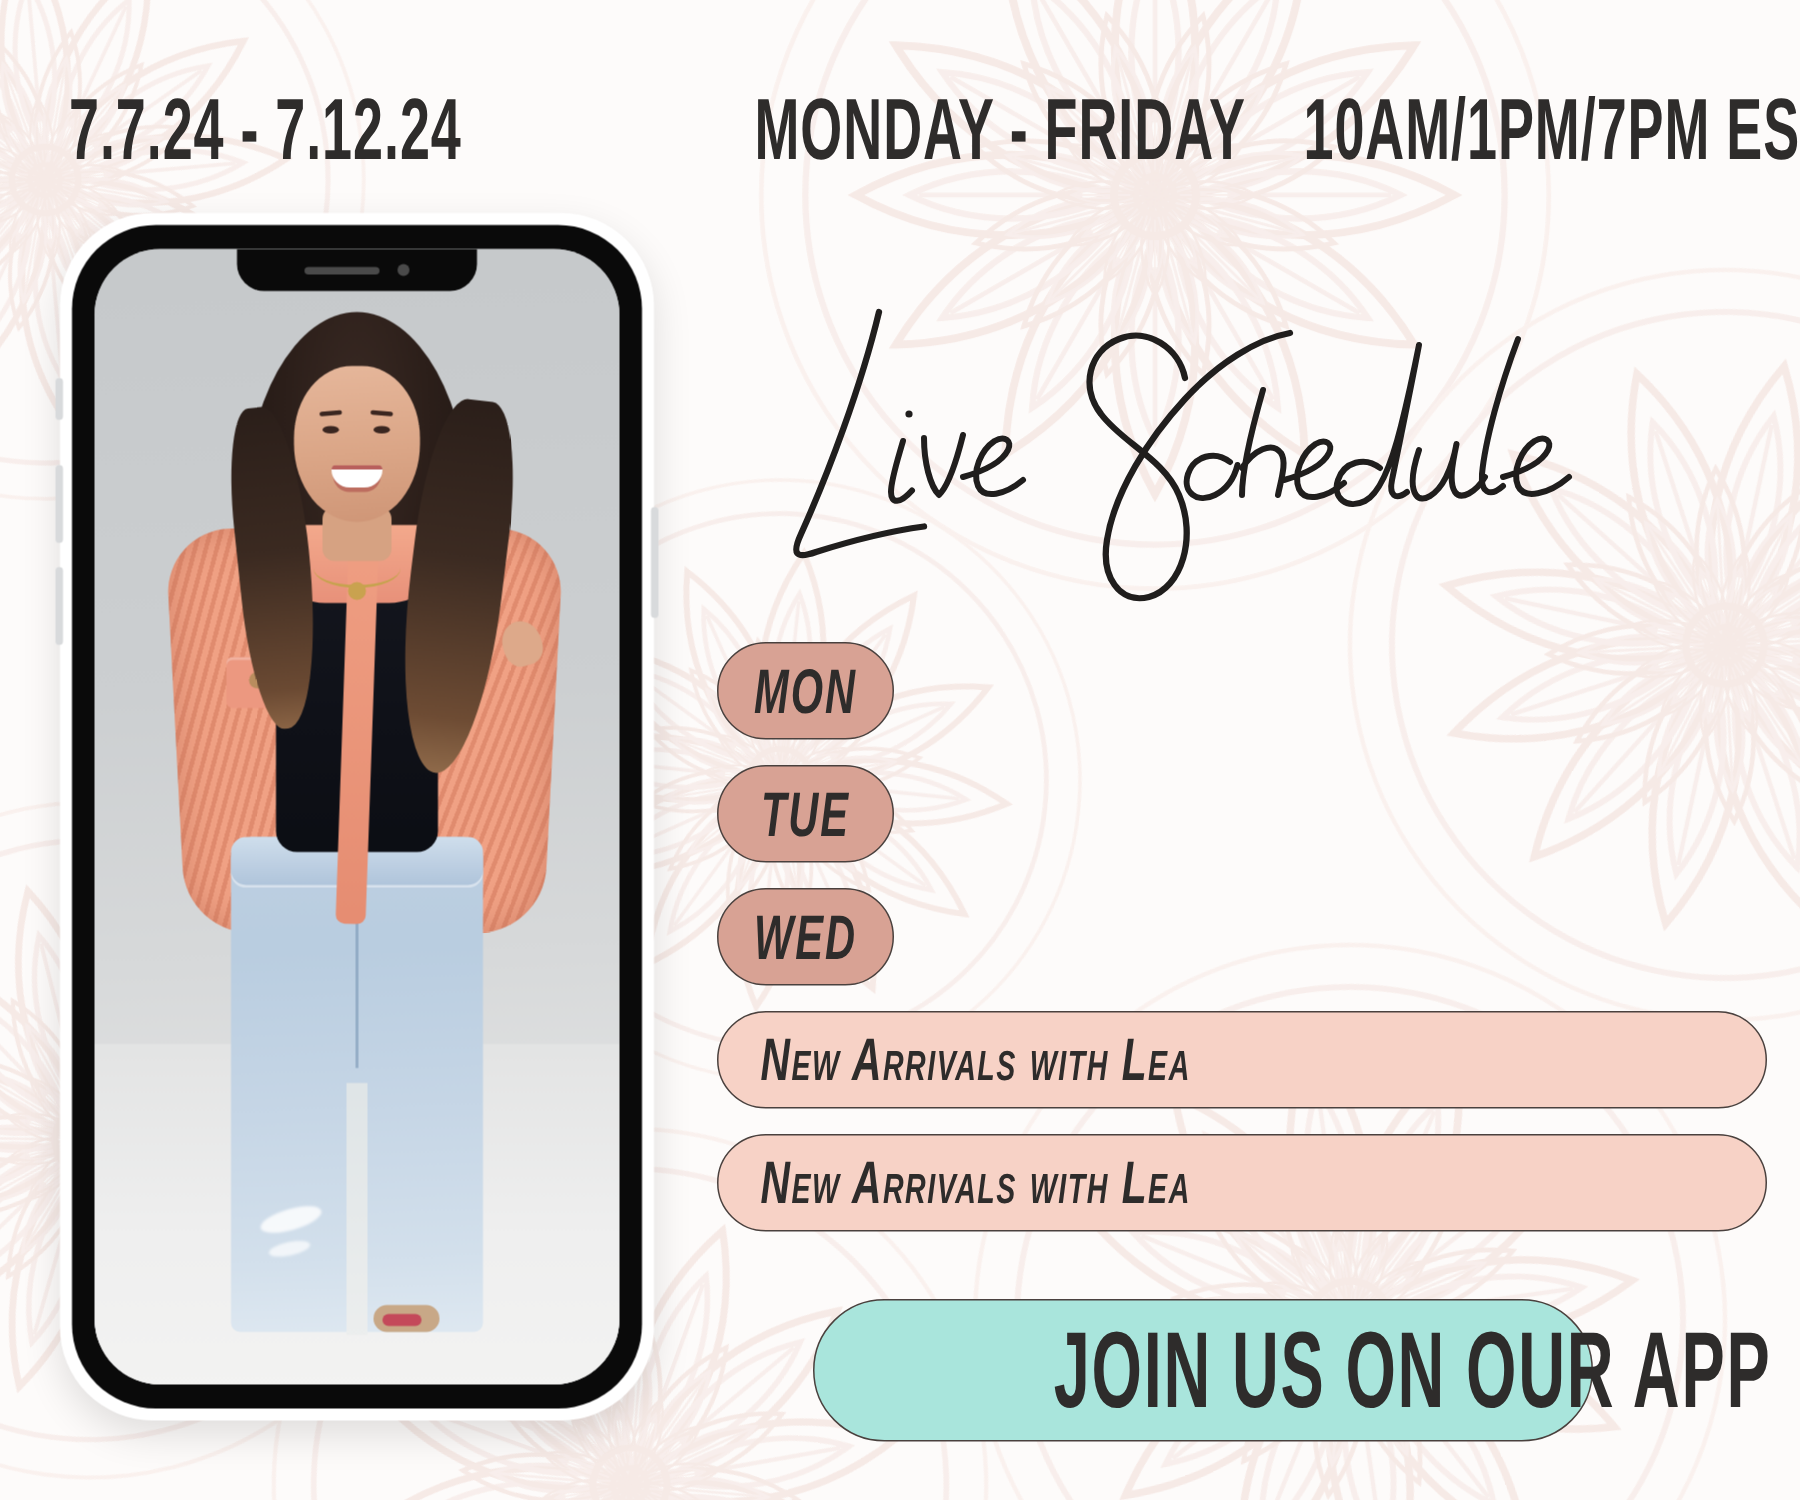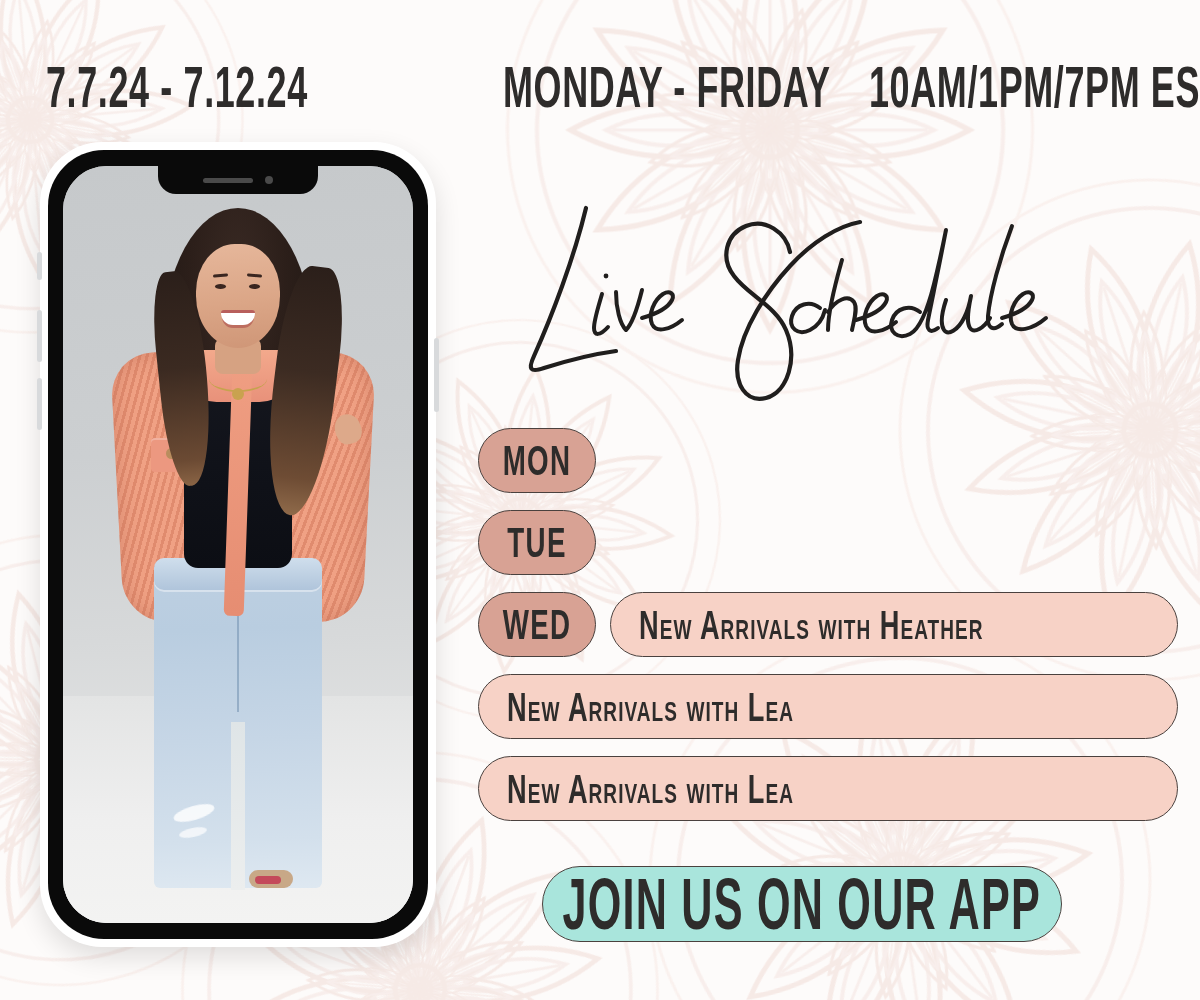--- a/index.html
+++ b/index.html
@@ -292,20 +292,21 @@
     left:30px; top:196px;
     width:680px; height:220px;
   }
   .script-title svg{ width:100%; height:100%; overflow:visible; }
 
   
   .schedule{
     position:absolute;
     left:18px; top:428px;
     width:700px;
+    font-style:italic;
   }
   .row{
     display:flex;
     align-items:center;
     gap:14px;
     margin-bottom:17px;
     height:65px;
   }
   .day-pill{
     flex:0 0 auto;
@@ -345,25 +346,25 @@
     transform:scaleX(0.68);
     transform-origin:left center;
     letter-spacing:1.5px;
     white-space:nowrap;
   }
 
   
   .cta{
     position:absolute;
     left:82px; top:866px;
-    width:520px; height:76px;
+    width:520px; height:95px;
     background:#a9e5dc;
     border:1.6px solid #4a413e;
     border-radius:48px;
-    display:flex; align-items:center; justify-content:center;
+    display:flex; align-items:center; 
     cursor:pointer;
   }
   .cta .txt{
     font-family:"Liberation Sans Narrow","Liberation Sans",sans-serif;
     font-weight:700;
     font-size:72px;
     line-height:72px;
     color:#2e2c2b;
     transform:scaleX(0.60);
     letter-spacing:2px;
@@ -531,23 +532,20 @@
       <div class="row">
         <div class="day-pill">
           <span class="txt">TUE</span>
         </div>
       </div>
 
       <div class="row">
         <div class="day-pill">
           <span class="txt">WED</span>
         </div>
-        <div class="topic-pill">
-          <span class="txt">New Arrivals with Heather</span>
-        </div>
       </div>
 
       <div class="row">
         <div class="topic-pill">
           <span class="txt">New Arrivals with Lea</span>
         </div>
       </div>
 
       <div class="row">
         <div class="topic-pill">

